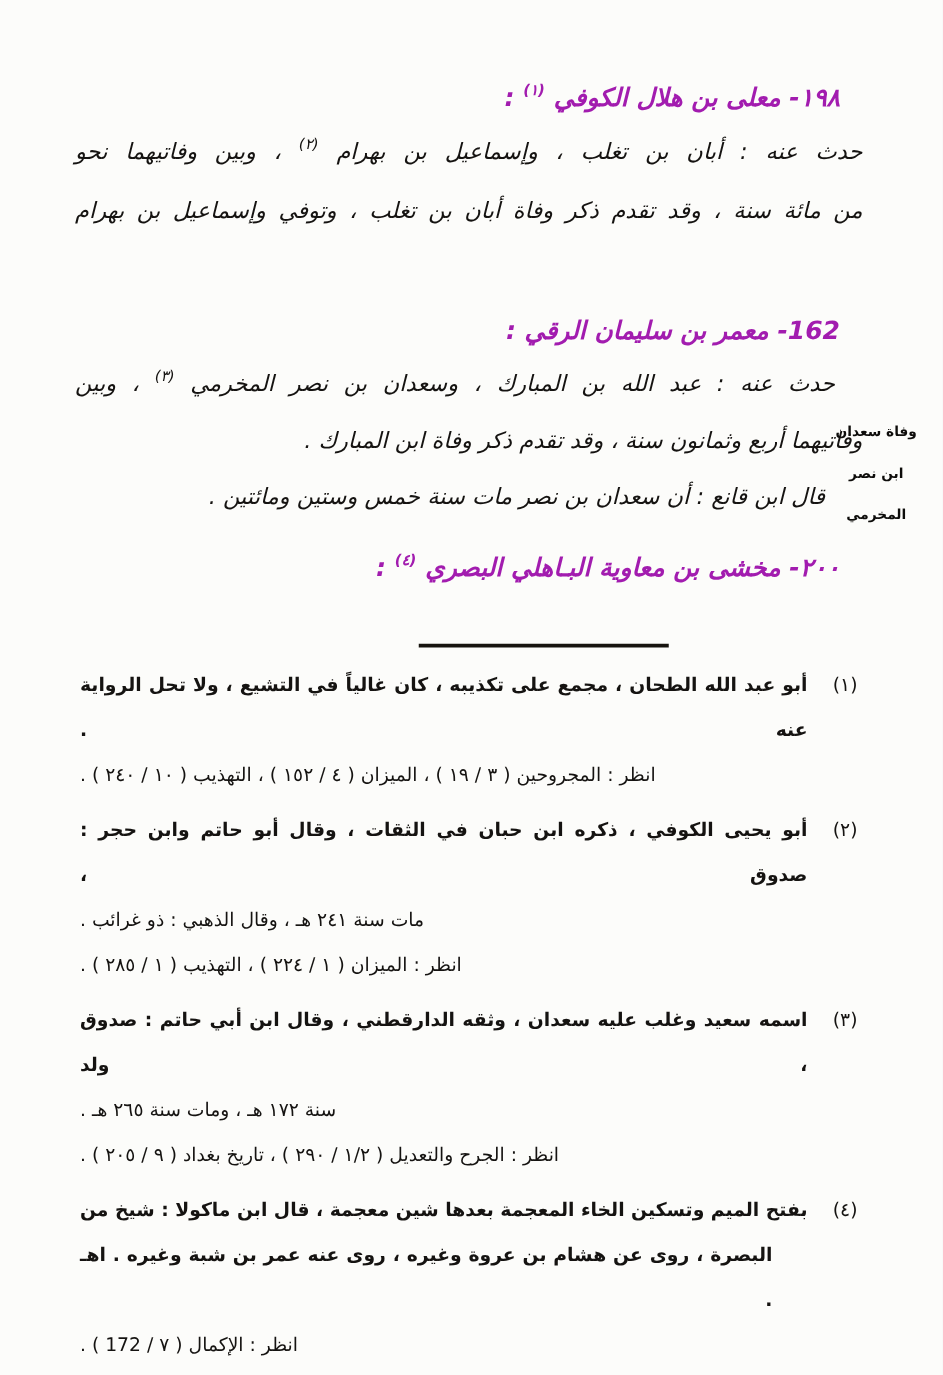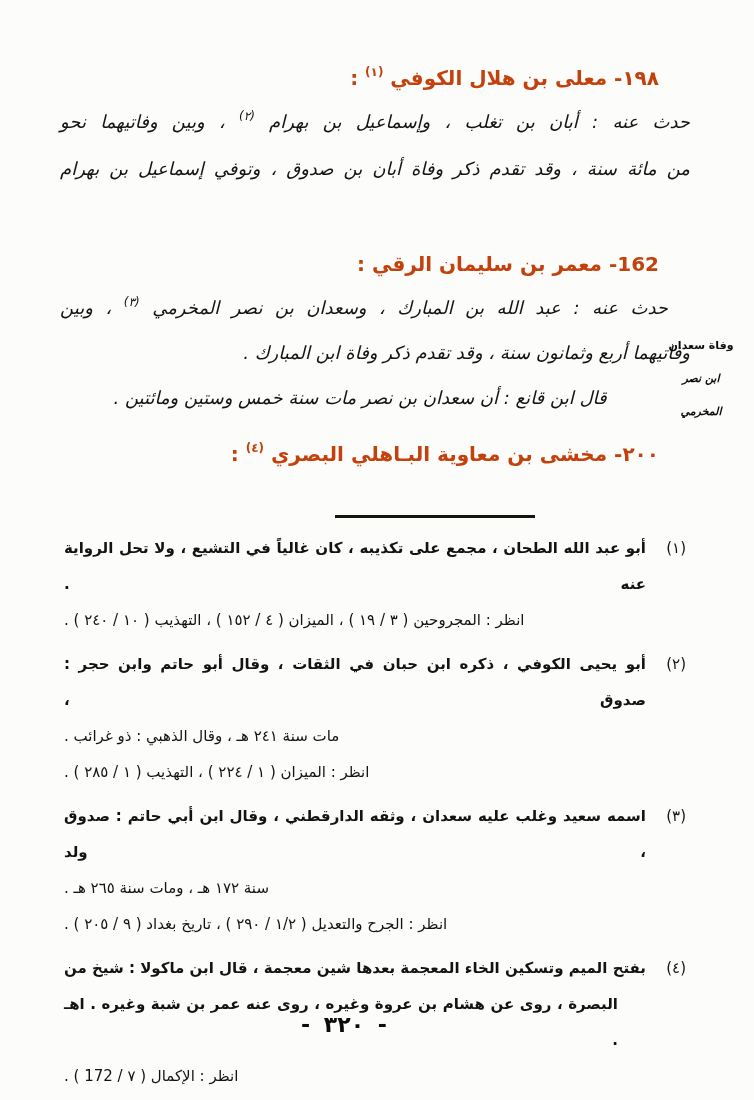--- a/index.html
+++ b/index.html
@@ -11,26 +11,27 @@
     overflow:hidden;
   }
   .page{
     position:relative;
     width:754px;height:1100px;
     background:#fcfcfa;
   }
   
   .entry-heading{
     position:absolute;
-    right:95px;
+    right:82px;
     font-weight:bold;
     font-size:20px;
     letter-spacing:0px;
     white-space:nowrap;
-    color:#c2410c;
+    color:#a21caf;
+    font-style:italic;
   }
   .entry-heading .sup{
     font-size:12px;
     position:relative;
     top:-9px;
     font-weight:bold;
   }
   
   .body-block{
     position:absolute;
@@ -40,38 +41,38 @@
   .body-line{
     line-height:47px;
     height:47px;
     white-space:normal;
     font-style:italic;
   }
   .body-block.b199 .body-line{line-height:45px;height:45px;}
   .jfull{text-align:justify;text-align-last:justify;}
   .rline{text-align:right;}
   .ind22{padding-right:22px;}
-  .ind30{padding-right:30px;text-align:center;}
+  .ind30{padding-right:30px;}
   .body-line .sup{
     font-size:12px;
     position:relative;
     top:-8px;
   }
   
   .margin-note{
     position:absolute;
     top:336px;right:2px;
     width:102px;
     text-align:center;
     font-weight:bold;
     font-size:11px;
     color:#0d0c0a;
   }
   .margin-note .mn-line{line-height:20px;}
-  .margin-note .mn-line + .mn-line{margin-top:13px;font-style:italic;}
+  .margin-note .mn-line + .mn-line{margin-top:13px;}
   
   .fn-sep{
     position:absolute;
     top:515px;left:335px;
     width:200px;height:3px;
     background:#17140f;
   }
   
   .footnotes{
     position:absolute;
@@ -112,21 +113,21 @@
 
   <div class="entry-heading" style="top:66px;">
     <span>١٩٨- معلى بن هلال الكوفي </span><span class="sup">(١)</span><span> :</span>
   </div>
 
   <div class="body-block" style="top:98px;">
     <div class="body-line jfull">
       <span>حدث عنه : أبان بن تغلب ، وإسماعيل بن بهرام </span><span class="sup">(٢)</span><span> ، وبين وفاتيهما نحو</span>
     </div>
     <div class="body-line jfull">
-      <span>من مائة سنة ، وقد تقدم ذكر وفاة أبان بن صدوق ، وتوفي إسماعيل بن بهرام</span>
+      <span>من مائة سنة ، وقد تقدم ذكر وفاة أبان بن تغلب ، وتوفي وإسماعيل بن بهرام</span>
     </div>
   </div>
 
   <div class="entry-heading" style="top:252px;">
     <span>162- معمر بن سليمان الرقي :</span>
   </div>
 
   <div class="body-block b199" style="top:285px;">
     <div class="body-line jfull ind22">
       <span>حدث عنه : عبد الله بن المبارك ، وسعدان  بن نصر المخرمي </span><span class="sup">(٣)</span><span> ، وبين</span>
@@ -175,15 +176,14 @@
 
     <div class="footnote">
       <span class="fn-marker">(٤)</span>
       <div class="fn-line fl-just">بفتح الميم وتسكين الخاء المعجمة بعدها شين معجمة ، قال ابن ماكولا : شيخ من</div>
       <div class="fn-line fl-just fl-ind">البصرة ، روى عن هشام بن عروة وغيره ، روى عنه عمر بن شبة وغيره . اهـ .</div>
       <div class="fn-line fl-ind">انظر : الإكمال ( ٧ / 172 ) .</div>
     </div>
 
   </div>
 
-  <div class="page-number">- ٣٢٠ -</div>
 
 </div>
 
 </body></html>

